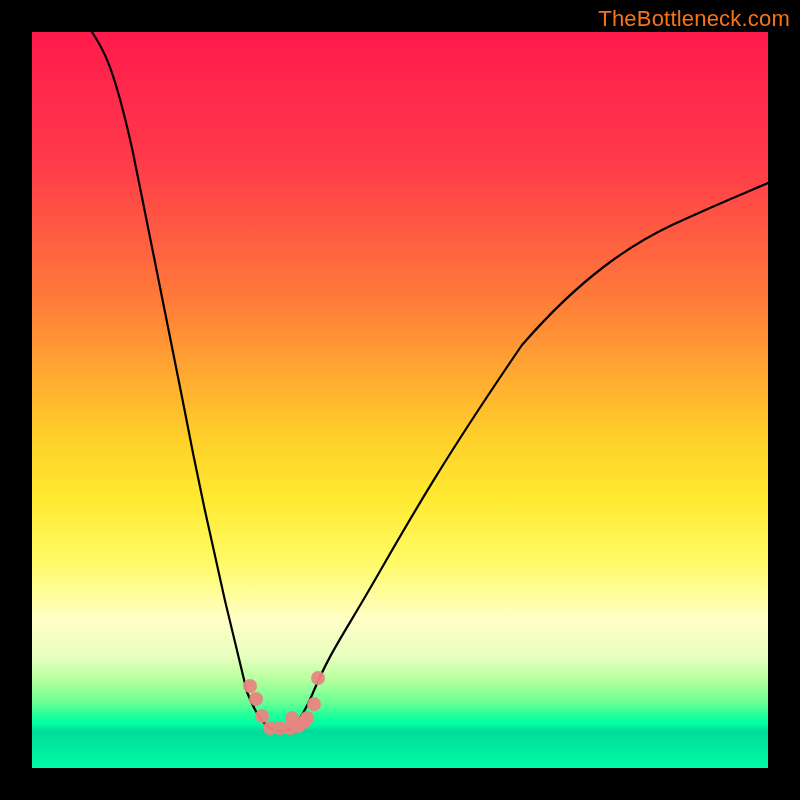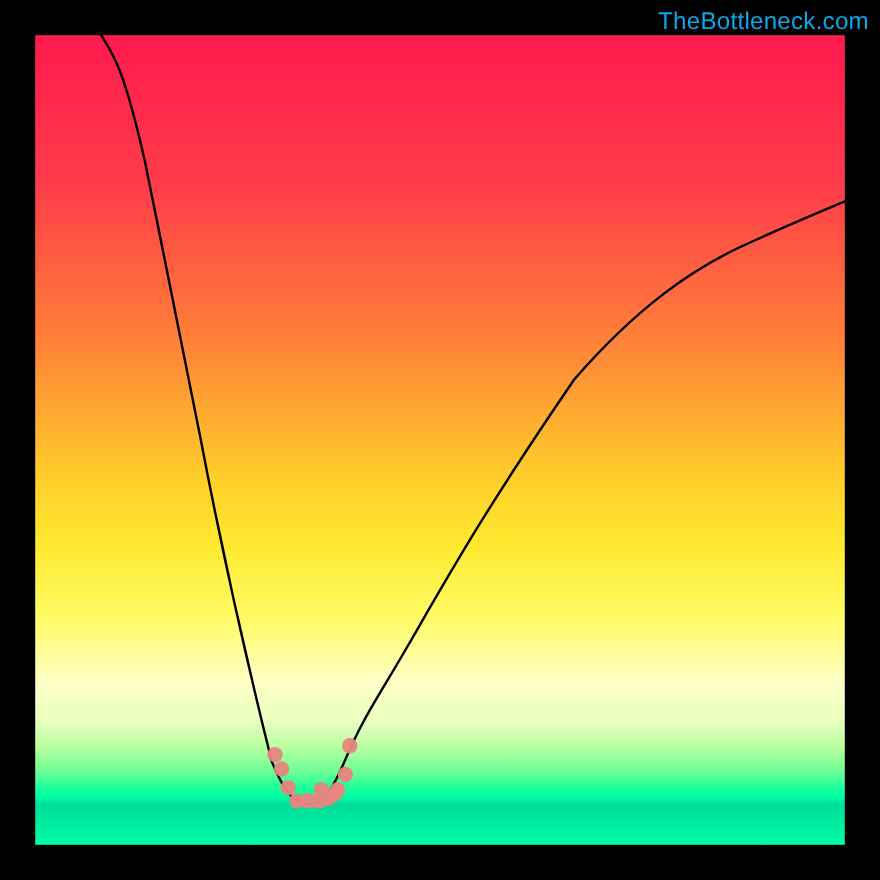--- a/index.html
+++ b/index.html
@@ -41,21 +41,21 @@
       #1cff9a 93%,
       #00ffa5 94%,
       #00dc9a 95%,
       #00fda5 100%
     );
   }
   .watermark {
     position: absolute;
     top: 6px;
     right: 10px;
-    color: #0ea5e9;
+    color: #f97316;
     font-size: 22px;
     letter-spacing: 0.2px;
     user-select: none;
   }
   svg.curves {
     position: absolute;
     left: 0;
     top: 0;
     width: 736px;
     height: 736px;

